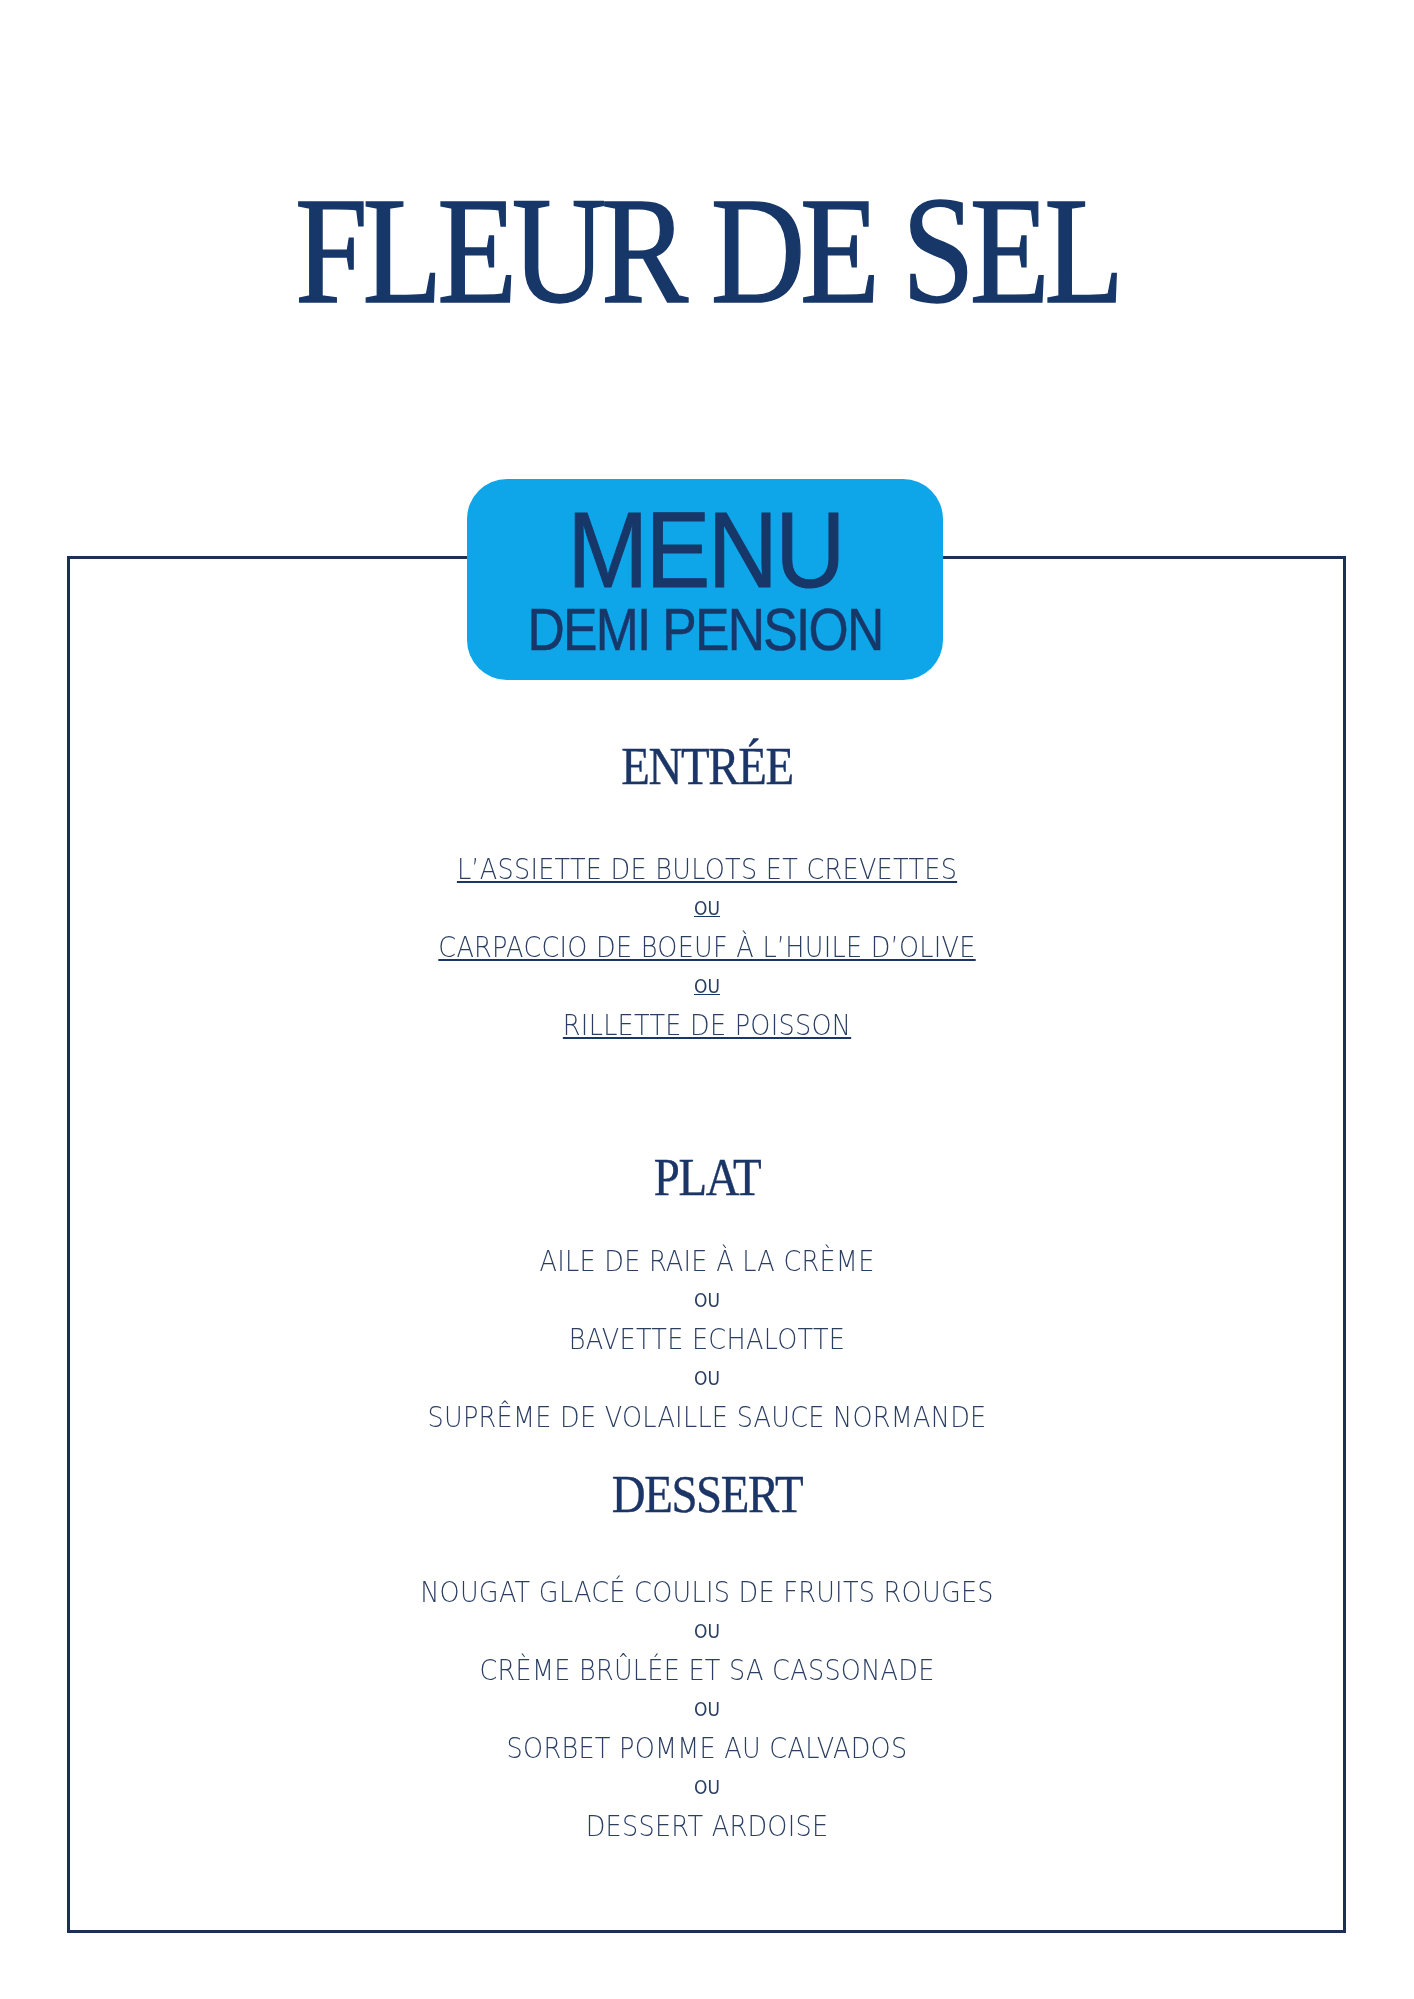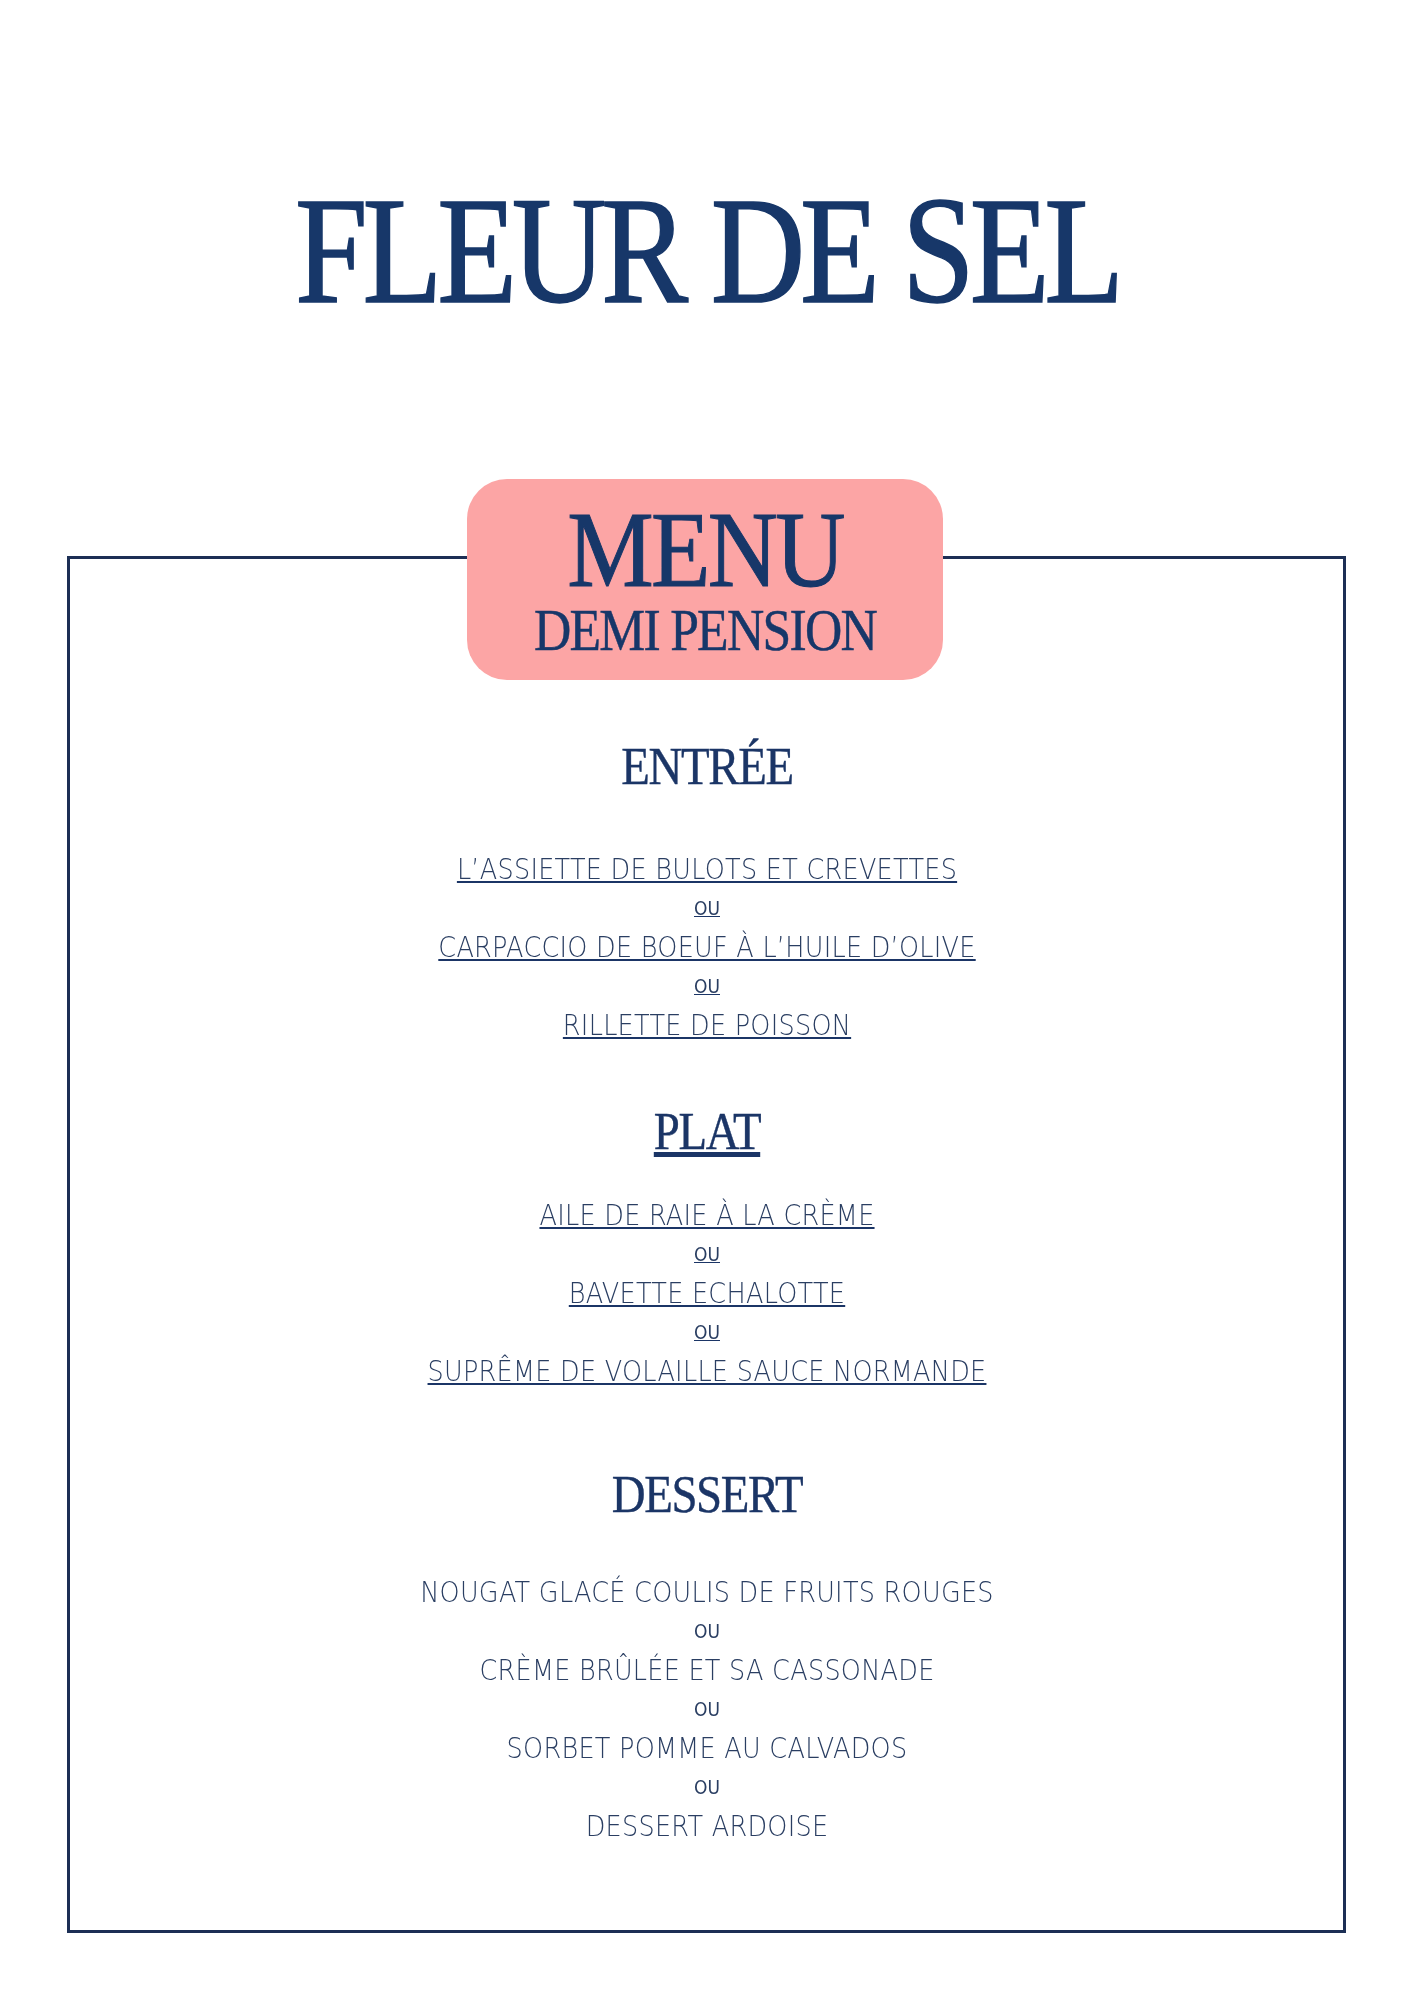--- a/index.html
+++ b/index.html
@@ -39,25 +39,25 @@
       height: 1371px;
       border: 3px solid #1c2f55;
       box-sizing: content-box;
     }
     .menu-badge {
       position: absolute;
       left: 467px;
       top: 479px;
       width: 476px;
       height: 201px;
-      background: #fca5a5;
+      background: #0ea5e9;
       border-radius: 40px;
       text-align: center;
       color: #173769;
-      font-family: Liberation Serif, serif;
+      font-family: Liberation Sans, sans-serif;
     }
     .menu-badge .badge-title {
       display: block;
       font-size: 108px;
       line-height: 100px;
       margin-top: 21px;
       letter-spacing: -3px;
       transform: scaleX(0.9);
       -webkit-text-stroke: 1px #173769;
     }
@@ -103,21 +103,21 @@
     }
     .or {
       display: block;
       font-family: "DejaVu Sans", "Liberation Sans", sans-serif;
       font-size: 19px;
       line-height: 40px;
       color: #2a3e62;
       transform: scaleX(0.9);
     }
     #section-entree { top: 737px; }
-    #section-plat { top: 1102px; text-decoration: underline; }
+    #section-plat { top: 1148px; }
     #section-dessert { top: 1465px; }
     #section-entree .items { margin-top: 53px; text-decoration: underline; }
     #section-plat .items { margin-top: 34px; }
     #section-dessert .items { margin-top: 48px; }
   </style>
 </head>
 <body>
 
 <div class="restaurant-title">FLEUR DE SEL</div>
 

